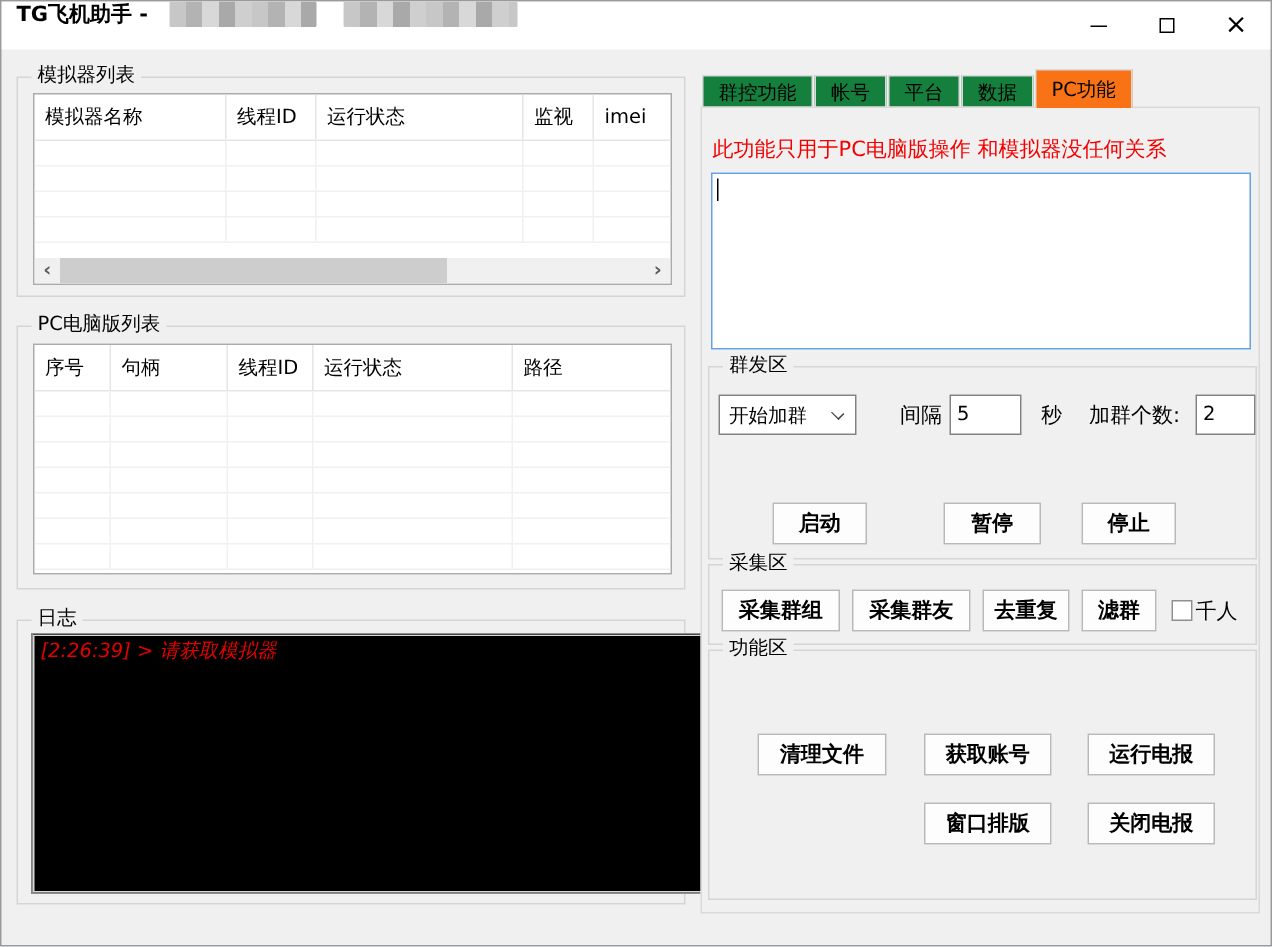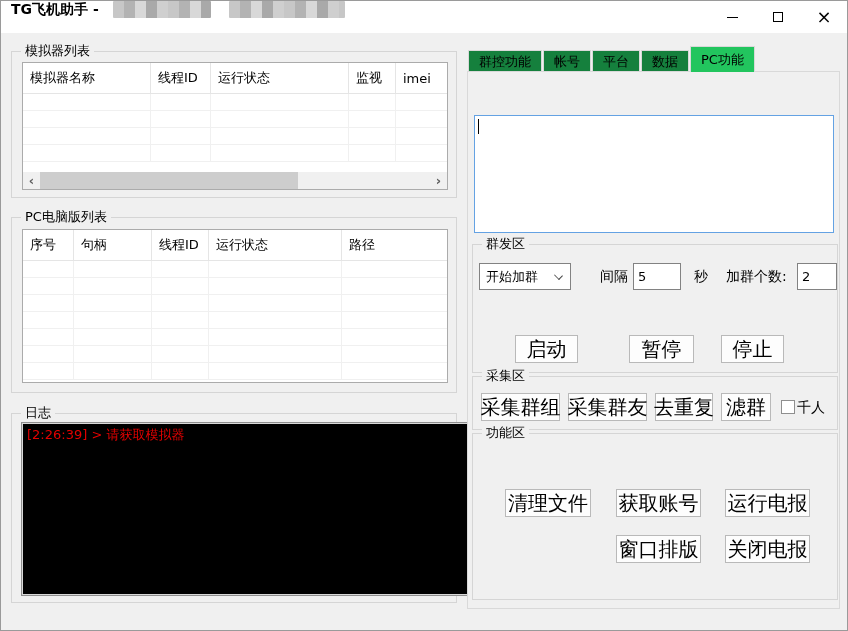--- a/index.html
+++ b/index.html
@@ -33,27 +33,27 @@
   .hscroll { position:absolute; left:0; bottom:0; width:100%; height:17px; background:#f0f0f0; display:flex; align-items:center; }
   .hs-arrow { width:17px; height:17px; display:flex; align-items:center; justify-content:center; color:#5c5c5c; font-size:13px; font-weight:bold; }
   .hs-thumb { height:17px; width:258px; background:#cdcdcd; }
   .hs-track { flex:1; }
   
   .console { position:absolute; background:#000; border:1px solid #8f8f8f; box-shadow:inset 0 0 0 1px #d9d9d9; padding:3px 5px; overflow:hidden; }
   .log-line { color:#e30000; font-size:13px; line-height:17px; white-space:pre; }
   
   .tabstrip { position:absolute; left:467px; top:48px; height:23px; display:flex; align-items:flex-end; }
   .tab { height:22px; padding:0 10px; display:flex; align-items:center; background:#15803d; border:1px solid #d9d9d9; border-bottom:none; margin-right:1px; font-size:13px; position:relative; }
-  .tab.active { height:26px; background:#22c55e; z-index:3; border-color:#d9d9d9; margin-top:-4px;text-align:center; }
+  .tab.active { height:26px; background:#f97316; z-index:3; border-color:#d9d9d9; margin-top:-4px;text-align:center; }
   .tabpanel { position:absolute; left:466px; top:70px; width:373px; height:538px; background:#f0f0f0; border:1px solid #d9d9d9; }
   
   .warning { position:absolute; left:7px; top:19px; width:358px; color:#f50000; font-size:14px; white-space:nowrap; }
   .bigedit { position:absolute; left:6px; top:43px; width:360px; height:118px; background:#fff; border:1px solid #64a2e3; resize:none; outline:none; font:13px "DejaVu Sans","Liberation Sans",sans-serif; padding:3px 4px; }
   .caret { position:absolute; left:10px; top:47px; width:1px; height:15px; background:#000; }
-  .btn { position:absolute; display:flex; align-items:center; justify-content:center; background:#fdfdfd; border:1px solid #b9b9b9; font-size:20px; cursor:default; white-space:nowrap; }
+  .btn { position:absolute; display:flex; align-items:center; justify-content:center; background:#fdfdfd; border:1px solid #b9b9b9; font-size:14px; cursor:default; white-space:nowrap;font-weight:bold; }
   .combo { position:absolute; background:#fff; border:1px solid #828282; display:flex; align-items:center; padding:0 6px; font-size:13px; }
   .combo .chev { position:absolute; right:8px; top:8px; width:7px; height:7px; border-right:1px solid #444; border-bottom:1px solid #444; transform:rotate(45deg) scale(1,0.8); }
   .field { position:absolute; background:#fff; border:1px solid #828282; font:13px "DejaVu Sans","Liberation Sans",sans-serif; padding:0 4px; outline:none; }
   .lbl { position:absolute; font-size:14px; white-space:nowrap; }
   .checkbox { position:absolute; width:14px; height:14px; background:#fff; border:1px solid #8f8f8f; }
 </style>
 </head>
 <body>
 
 <div class="window">
@@ -179,35 +179,36 @@
           <div class="lv-cell" style="width:78px;"></div>
           <div class="lv-cell" style="width:57px;"></div>
           <div class="lv-cell" style="width:133px;"></div>
           <div class="lv-cell" style="width:105px; border-right:none;"></div>
         </div>
     </div>
   </div>
 
   <div class="groupbox" style="left:10px; top:412px; width:446px; height:190px;">
     <span class="group-label">日志</span>
-    <div class="console" style="left:9px; top:8px; width:480px; height:174px;">
+    <div class="console" style="left:9px; top:8px; width:480px; height:174px;font-style:italic;">
       <div class="log-line">[2:26:39] &gt; 请获取模拟器</div>
     </div>
   </div>
 
   <div class="tabstrip">
     <div class="tab">群控功能</div>
     <div class="tab">帐号</div>
     <div class="tab">平台</div>
     <div class="tab">数据</div>
     <div class="tab active">PC功能</div>
   </div>
 
   <div class="tabpanel">
 
+    <div class="warning">此功能只用于PC电脑版操作  和模拟器没任何关系</div>
 
     <textarea class="bigedit" value="" style=""></textarea>
     <div class="caret"></div>
 
     <div class="groupbox" style="left:4px; top:172px; width:366px; height:129px;">
       <span class="group-label">群发区</span>
       <div class="combo" style="left:6px; top:18px; width:92px; height:27px;">
         <span>开始加群</span>
         <span class="chev"></span>
       </div>

